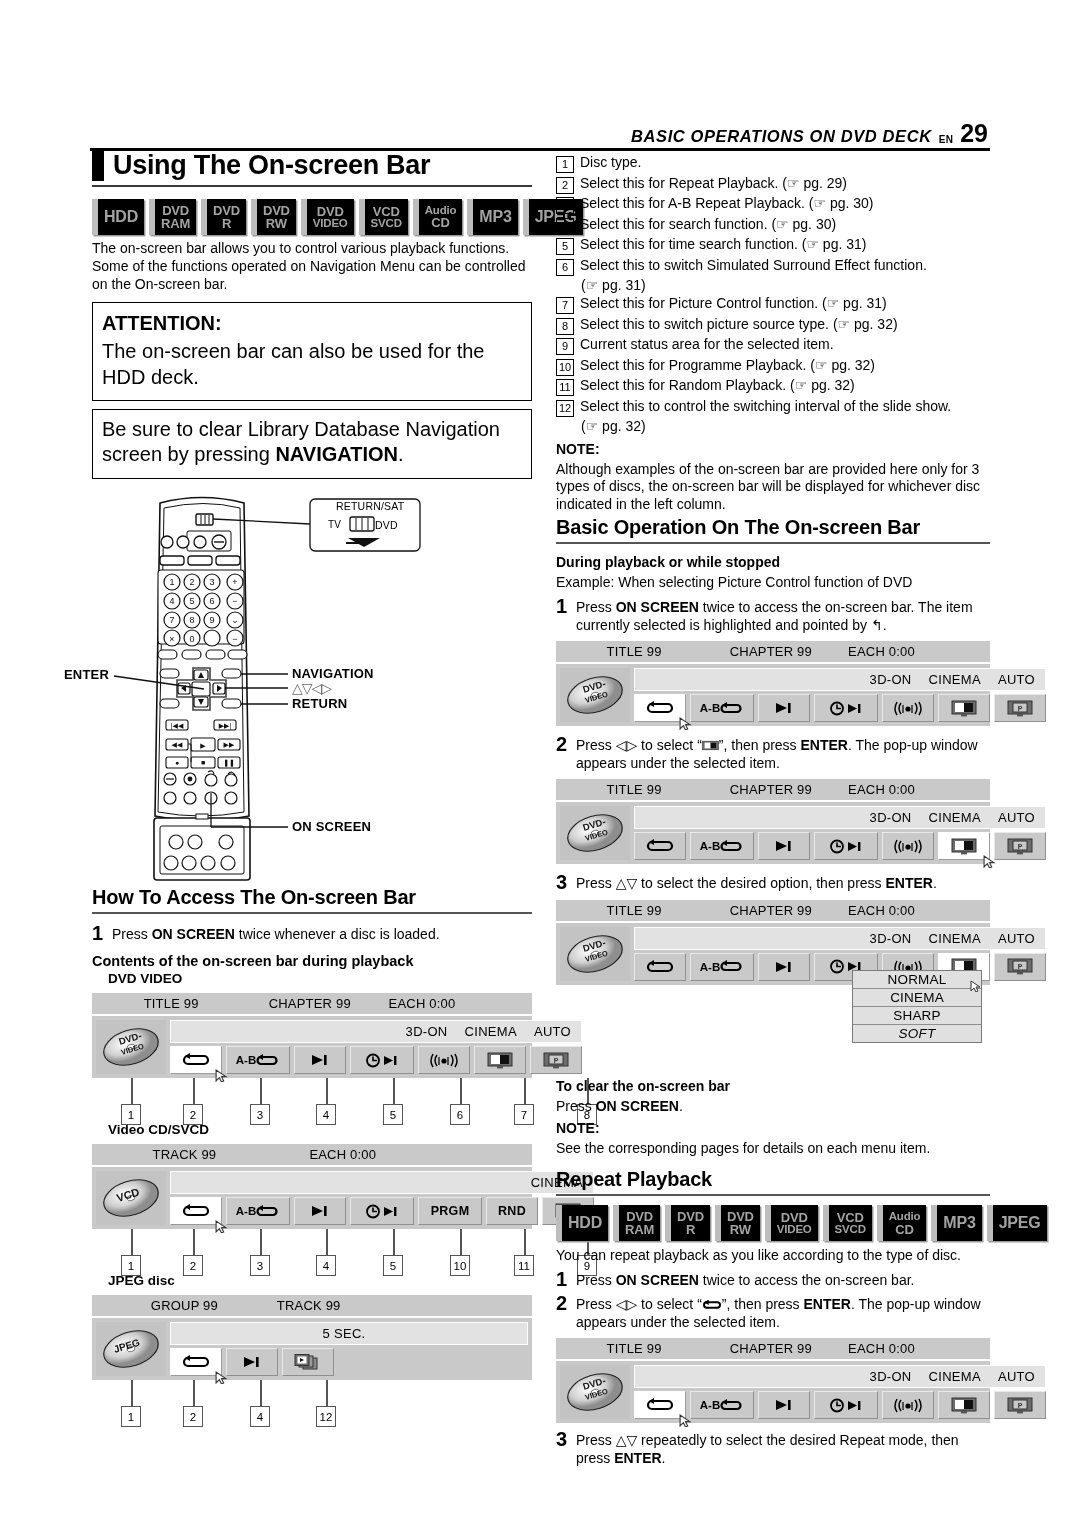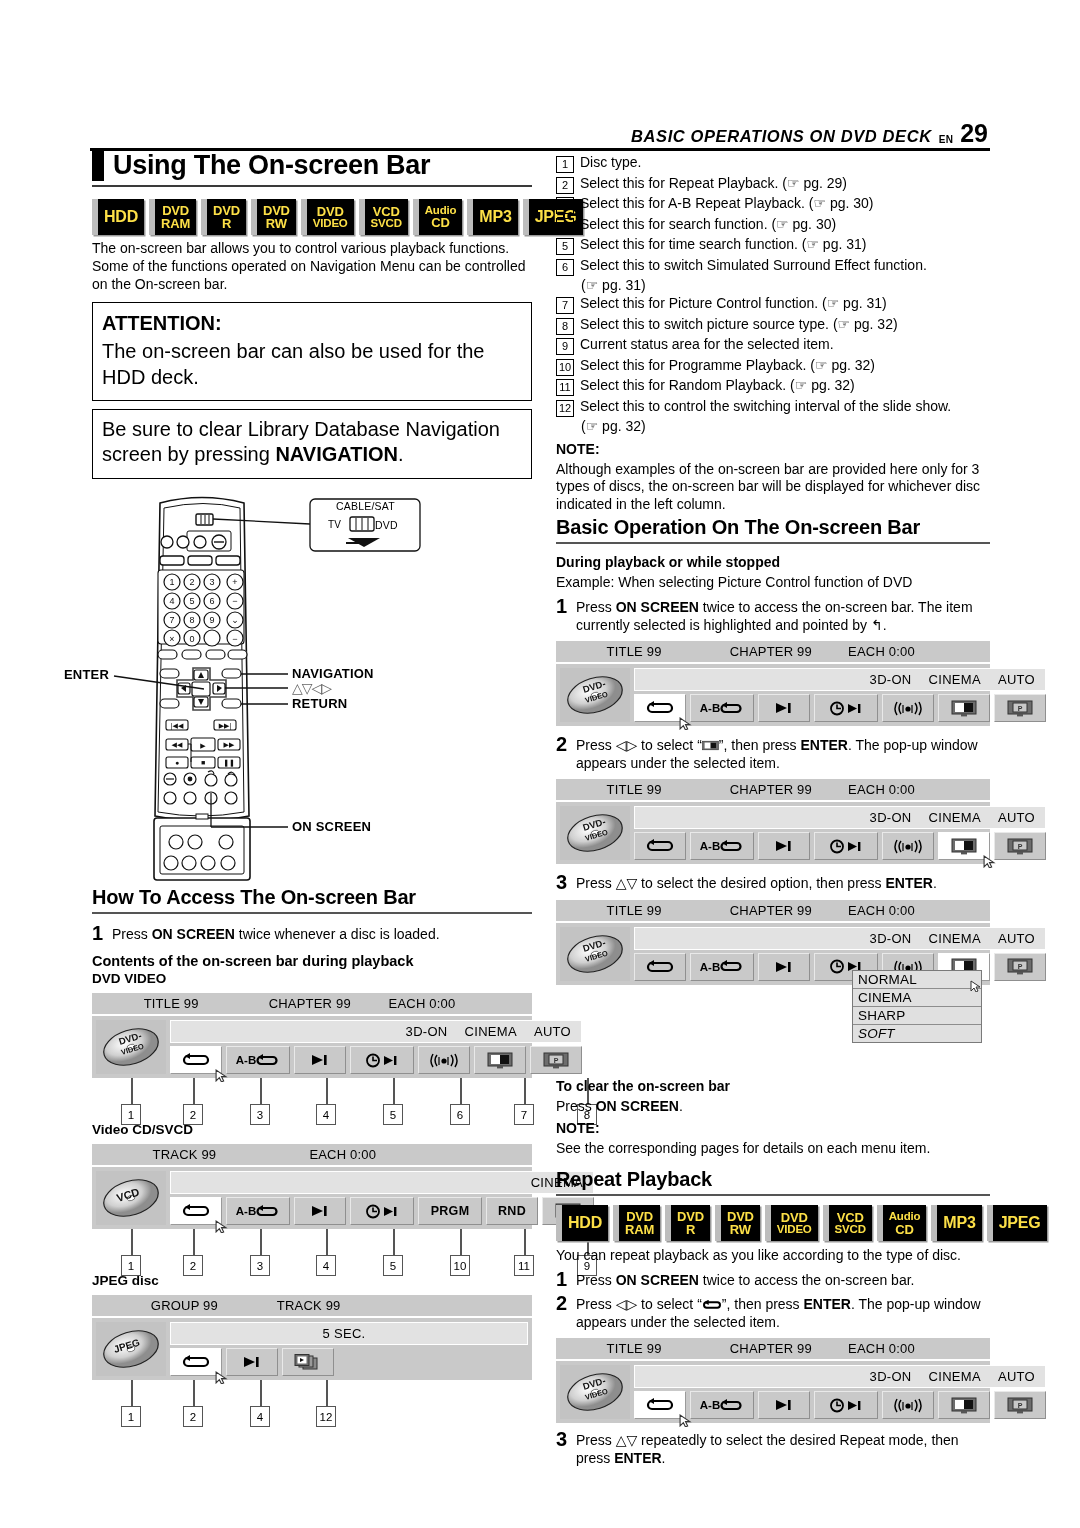--- a/index.html
+++ b/index.html
@@ -25,33 +25,33 @@
   
   .h1{display:flex;align-items:center;gap:9px;margin:0 0 4px 0;}
   .h1 .bar{width:12px;height:30px;background:#000;}
   .h1 .txt{font-weight:bold;font-size:27px;letter-spacing:-.3px;}
   .h1rule{border-top:2px solid #3a3a3a;margin:2px 0 12px 0;}
 
   .h2{font-weight:bold;font-size:20px;letter-spacing:-.2px;margin:0;}
   .h2rule{border-top:2px solid #555;margin:3px 0 9px 0;}
 
   .h3{font-weight:bold;font-size:14.5px;margin:10px 0 2px 0;}
-  .lbl{font-weight:bold;font-size:13.5px;margin:2px 0 4px 0;}
+  .lbl{font-weight:bold;font-size:13.5px;margin:2px 0 4px 16px;}
 
   p{margin:0 0 2px 0;font-size:14px;line-height:1.30;}
   .tight{line-height:1.28;}
   b{font-weight:bold;}
 
   
   .badges{display:flex;gap:5px;margin:4px 0 5px 0;}
   .badge{display:flex;align-items:stretch;background:#000;height:36px;
          box-shadow:1.5px 1.5px 0 #9a9a9a;}
   .badge .stripe{width:6px;background:#bdbdbd;flex:0 0 6px;}
   .badge .bt{display:flex;flex-direction:column;justify-content:center;align-items:center;
-             color:#fde047;font-weight:bold;padding:4px 6px;line-height:1.0;}
+             color:#a3a3a3;font-weight:bold;padding:4px 6px;line-height:1.0;}
   .badge .bt .l1{font-size:13px;letter-spacing:-.2px;}
   .badge .bt .l2{font-size:13px;letter-spacing:-.2px;}
   .badge .bt.one .l1{font-size:16px;}
   .badge .bt .sm{font-size:11.5px;}
 
   
   .box{border:1.6px solid #000;padding:7px 9px 8px 9px;margin:8px 0 7px 0;}
   .box p{font-size:20px;}
 
   
@@ -87,21 +87,21 @@
          position:relative;}
   .icell.sel{background:#fff;border-color:#fff #9a9a9a #9a9a9a #fff;}
   .icell.wide{min-width:62px;}
   .icell.lbl-t{font-size:12.5px;font-weight:bold;letter-spacing:.3px;}
 
   
   .cur{position:absolute;right:-7px;bottom:-9px;width:13px;height:13px;}
 
   
   .popwrap{position:relative;}
-  .poplist{position:absolute;background:#14532d;border:1.5px solid #7a7a7a;width:128px;}
+  .poplist{position:absolute;background:#14532d;border:1.5px solid #7a7a7a;width:128px;text-align:center;}
   .poplist div{font-size:13.5px;padding:1px 5px;border-bottom:1px solid #8d8d8d;
                letter-spacing:.2px;background:#e0e0e0;}
   .poplist div:last-child{border-bottom:none;font-style:italic;}
 
   
   .callouts{position:relative;height:48px;}
   .callouts .leader{position:absolute;top:0;width:1.5px;height:26px;background:#555;}
   .callouts .cnum{position:absolute;top:26px;transform:translateX(-50%);
                   border:1.5px solid #555;background:#fff;font-size:11.5px;
                   width:18px;height:19px;display:flex;align-items:center;justify-content:center;}
@@ -373,21 +373,21 @@
         <g stroke="#111" stroke-width="1.3">
           <line x1="22" y1="190" x2="112" y2="203"></line>
           <line x1="149" y1="188" x2="196" y2="188"></line>
           <line x1="133" y1="202" x2="196" y2="202"></line>
           <line x1="149" y1="218" x2="196" y2="218"></line>
           <line x1="119" y1="313" x2="119" y2="341"></line>
           <line x1="119" y1="341" x2="196" y2="341"></line>
         </g>
       </svg>
 
-      <div class="rl" style="left:244px;top:14px;font-size:10.5px;font-weight:normal;">CABLE/SAT</div>
+      <div class="rl" style="left:244px;top:14px;font-size:10.5px;font-weight:normal;">RETURN/SAT</div>
       <div class="rl" style="left:236px;top:33px;font-size:10px;font-weight:normal;text-align:center;">TV</div>
       <div class="rl" style="left:283px;top:33px;font-size:10.5px;font-weight:normal;">DVD</div>
 
       <div class="rl" style="left:-28px;top:181px;">ENTER</div>
       <div class="rl" style="left:200px;top:180px;">NAVIGATION</div>
       <div class="rl arrowglyph" style="left:200px;top:194px;font-weight:normal;">△▽◁▷</div>
       <div class="rl" style="left:200px;top:210px;">RETURN</div>
       <div class="rl" style="left:200px;top:333px;">ON SCREEN</div>
     </div>
 

